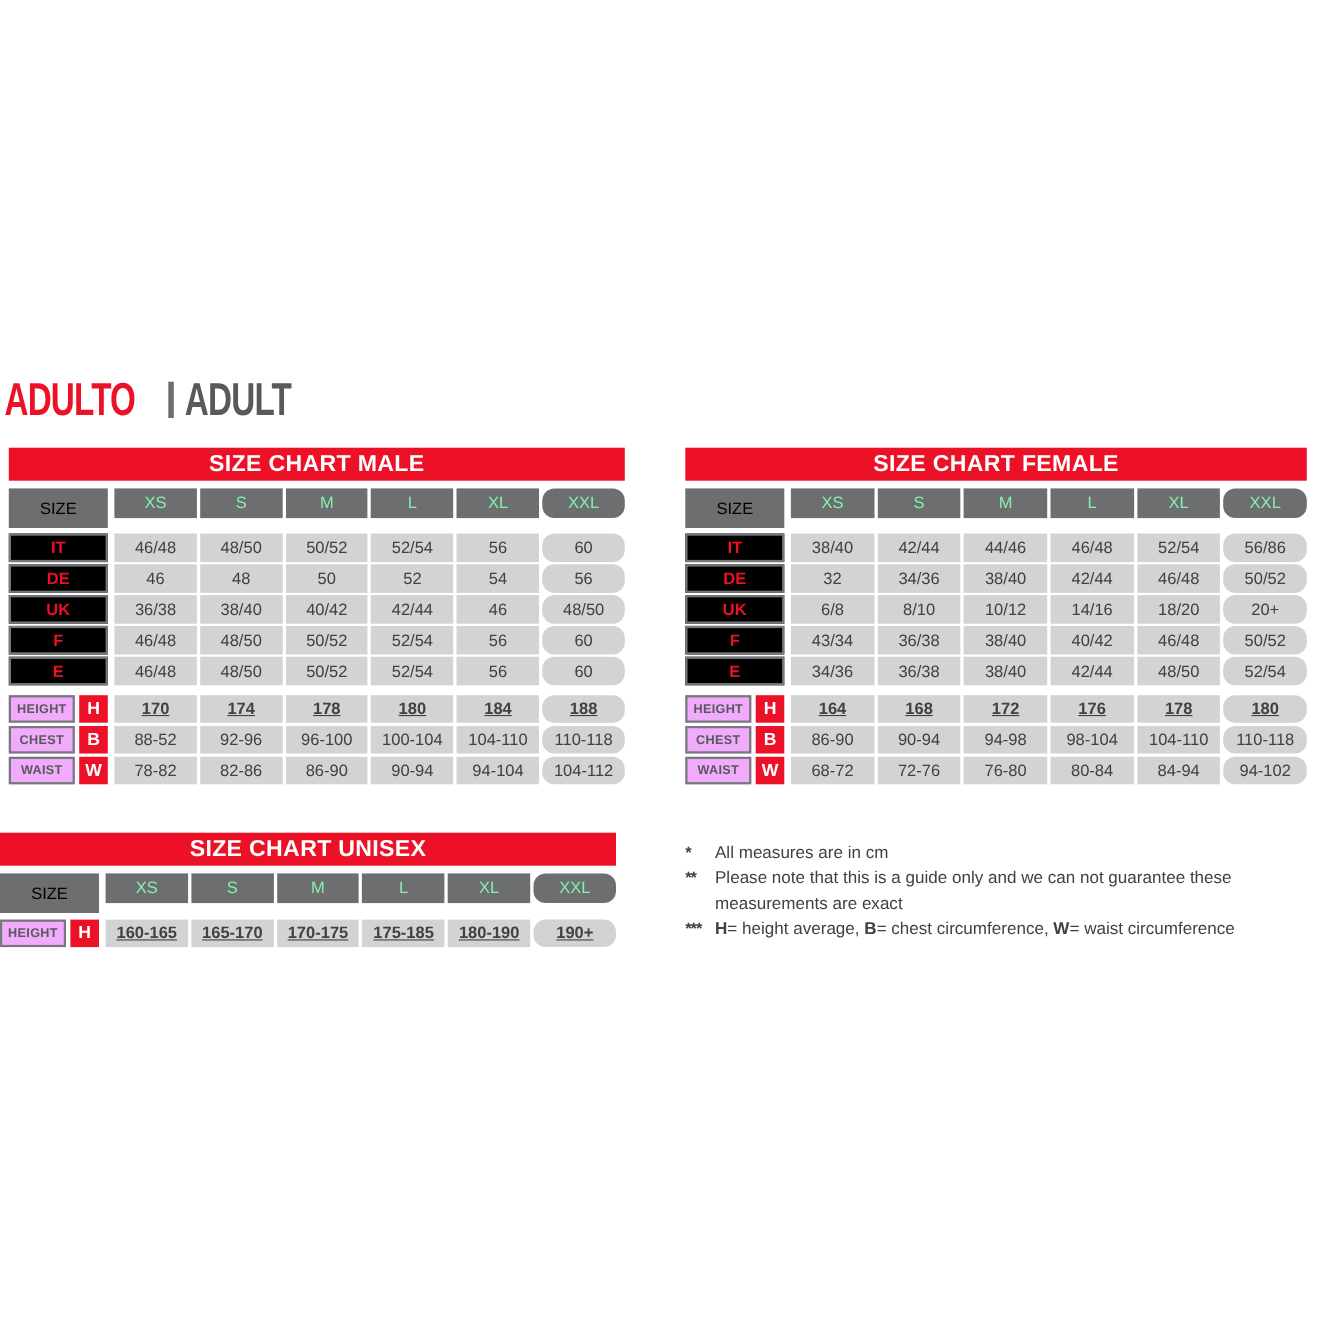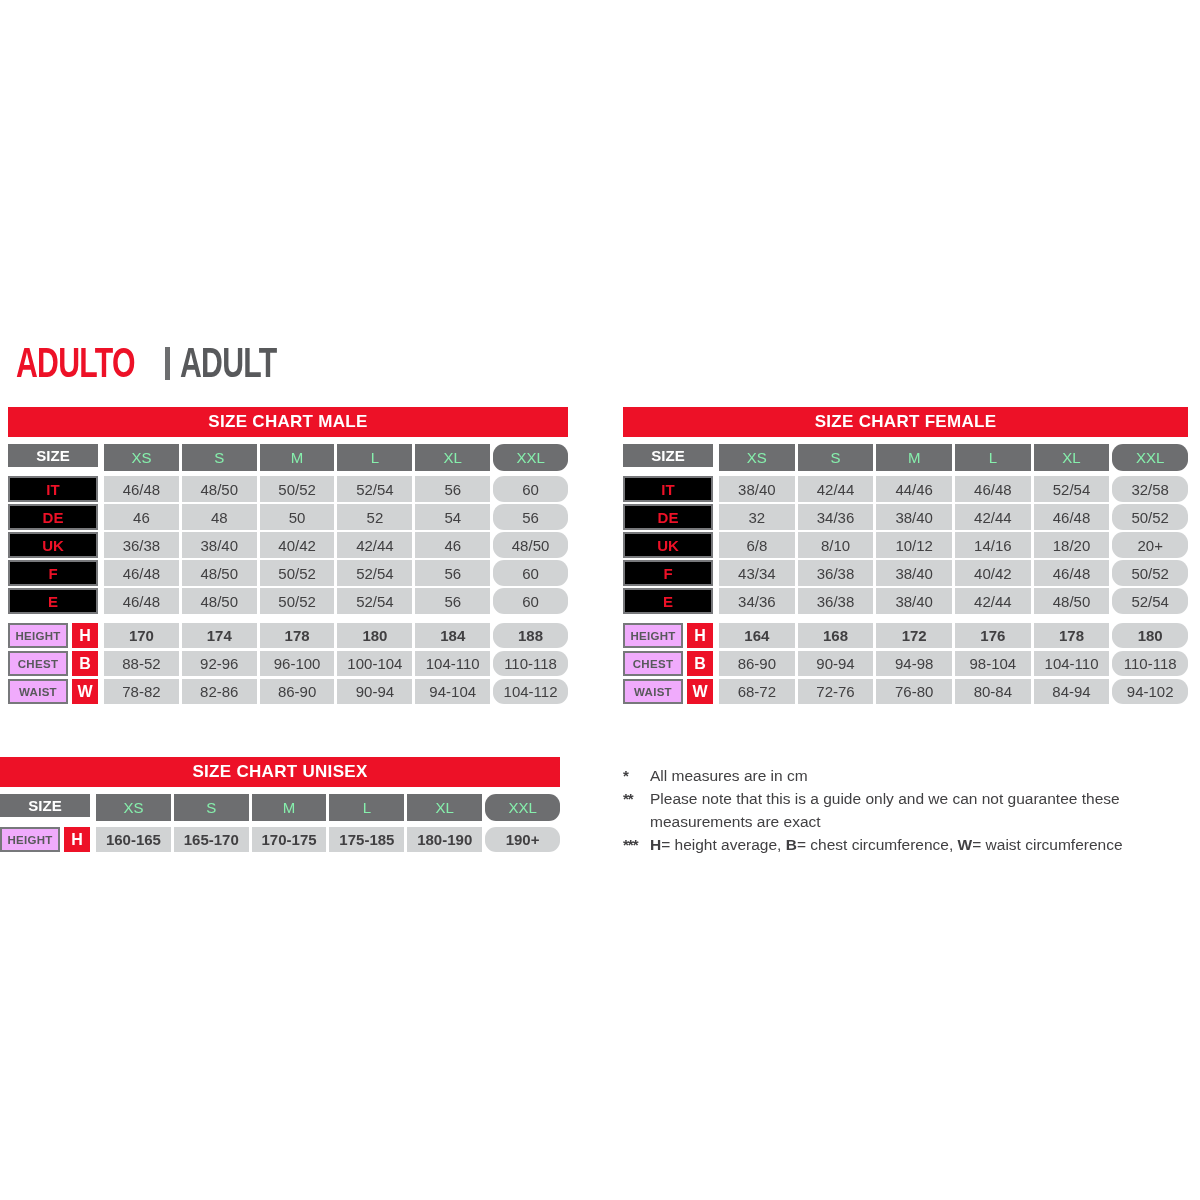--- a/index.html
+++ b/index.html
@@ -7,21 +7,21 @@
   body {
     width: 1200px; height: 1200px;
     position: relative;
     font-family: "Liberation Sans", sans-serif;
     color: #414042;
     overflow: hidden;
   }
 
   
   .page-title {
-    position: absolute; left: 16px; top: 342px;
+    position: absolute; left: 4px; top: 342px;
     display: flex; align-items: center;
     height: 42px;
     white-space: nowrap;
   }
   .title-word {
     font-weight: bold; font-size: 42px; line-height: 42px;
     letter-spacing: -1px;
     transform: scaleX(0.72);
     transform-origin: left center;
     display: inline-block;
@@ -42,44 +42,43 @@
   }
 
   
   .size-table { position: absolute; }
   .size-table.male   { left: 8px;   top: 407px; width: 560px; }
   .size-table.female { left: 623px; top: 407px; width: 565px; }
   .size-table.unisex { left: 0;   top: 757px; width: 560px; }
 
   .banner {
     height: 30px; background: var(--red);
-    color: #ffffff; font-weight: bold; font-size: 17px;
+    color: #ffffff; font-weight: bold; font-size: 21px;
     display: flex; align-items: center; justify-content: center;
     letter-spacing: 0.3px;
     margin-bottom: 7px;
   }
   .trow {
     display: flex; align-items: stretch;
     margin-bottom: 2px;
   }
   .trow.header-row { margin-bottom: 5px; }
   .label-col { width: 90px; flex: 0 0 90px; margin-right: 6px; display: flex; }
   .cell {
     flex: 1 1 0; margin-right: 3px;
     display: flex; align-items: center; justify-content: center;
     font-size: 15px; height: 26px;
   }
   .cell:last-child { margin-right: 0; border-radius: 11px; }
   .head-cell { background: var(--darkgray); color: #86efac; height: 27px; }
   .size-head {
-    background: var(--darkgray); color: #ffffff;
-    width: 100%; height: 23px;
+    background: var(--darkgray); color: #000000;
+    width: 100%; height: 36px;
     display: flex; align-items: center; justify-content: center;
     font-size: 15px;
-    font-weight: bold;
   }
   .data-cell { background: var(--cellgray); color: var(--textdark); }
   .row-label {
     width: 100%; height: 26px;
     background: #000000; border: 2px solid var(--bordergray);
     color: var(--red); font-weight: bold; font-size: 15px;
     display: flex; align-items: center; justify-content: center;
   }
   .measures { margin-top: 9px; }
   .measures .trow { margin-bottom: 3px; }
@@ -88,21 +87,21 @@
     width: 60px; flex: 0 0 60px; height: 25px;
     background: #f0abfc; border: 2px solid var(--bordergray);
     color: #58595b; font-weight: bold; font-size: 11.5px; letter-spacing: 0.3px;
     display: flex; align-items: center; justify-content: center;
   }
   .measure-letter {
     width: 26px; flex: 0 0 26px; height: 25px; margin-left: 4px;
     background: var(--red); color: #ffffff; font-weight: bold; font-size: 16px;
     display: flex; align-items: center; justify-content: center;
   }
-  .bold-values .data-cell { font-weight: bold; }
+  .bold-values .data-cell { font-weight: bold; text-decoration: underline; }
 
   
   .footnotes {
     position: absolute; left: 623px; top: 764px; width: 575px;
     font-size: 15.5px; line-height: 23px; color: var(--textdark);
   }
   .footnote { display: flex; align-items: flex-start; }
   .fn-marker {
     flex: 0 0 27px; font-weight: bold; font-size: 15px;
     letter-spacing: -1px;
@@ -241,21 +240,21 @@
     </div>
     <div class="trow">
       <div class="label-col">
         <div class="row-label">IT</div>
       </div>
       <div class="cell data-cell">38/40</div>
       <div class="cell data-cell">42/44</div>
       <div class="cell data-cell">44/46</div>
       <div class="cell data-cell">46/48</div>
       <div class="cell data-cell">52/54</div>
-      <div class="cell data-cell">32/58</div>
+      <div class="cell data-cell">56/86</div>
     </div>
     <div class="trow">
       <div class="label-col">
         <div class="row-label">DE</div>
       </div>
       <div class="cell data-cell">32</div>
       <div class="cell data-cell">34/36</div>
       <div class="cell data-cell">38/40</div>
       <div class="cell data-cell">42/44</div>
       <div class="cell data-cell">46/48</div>

